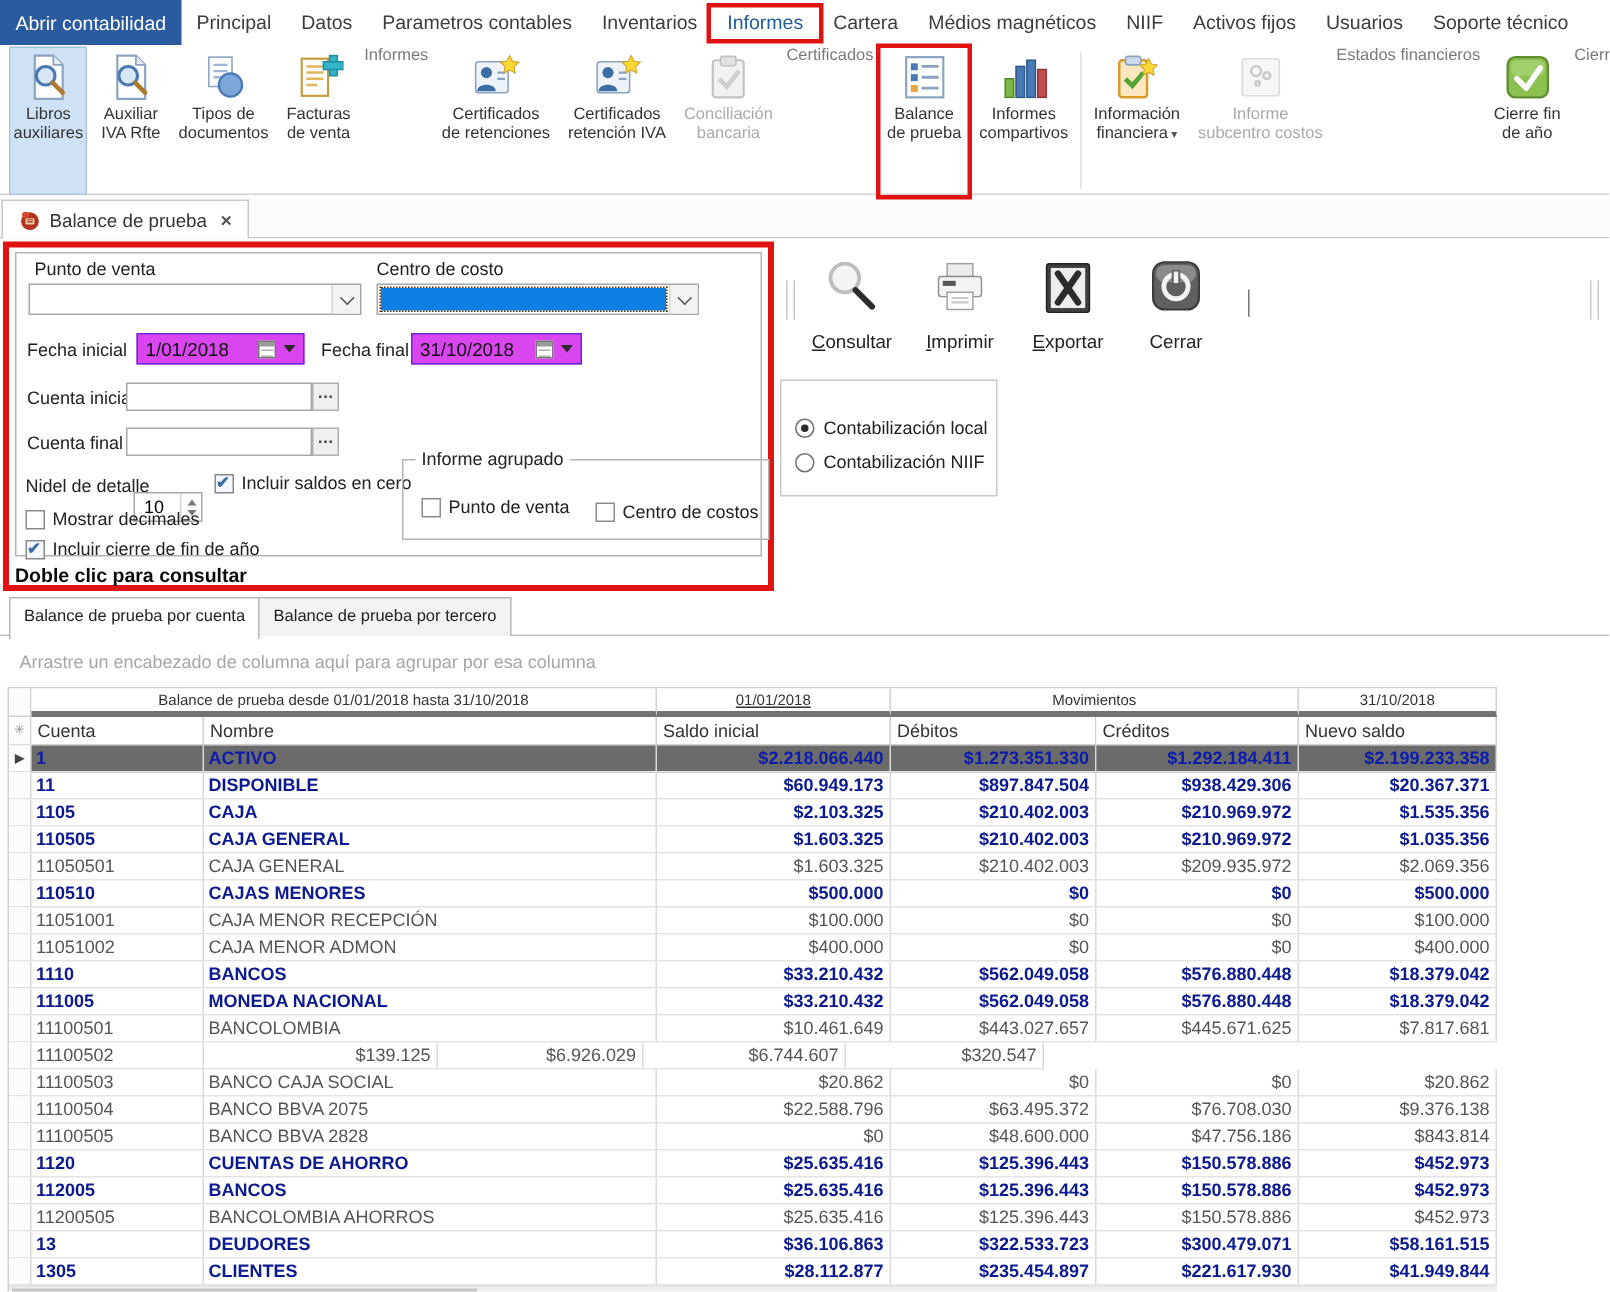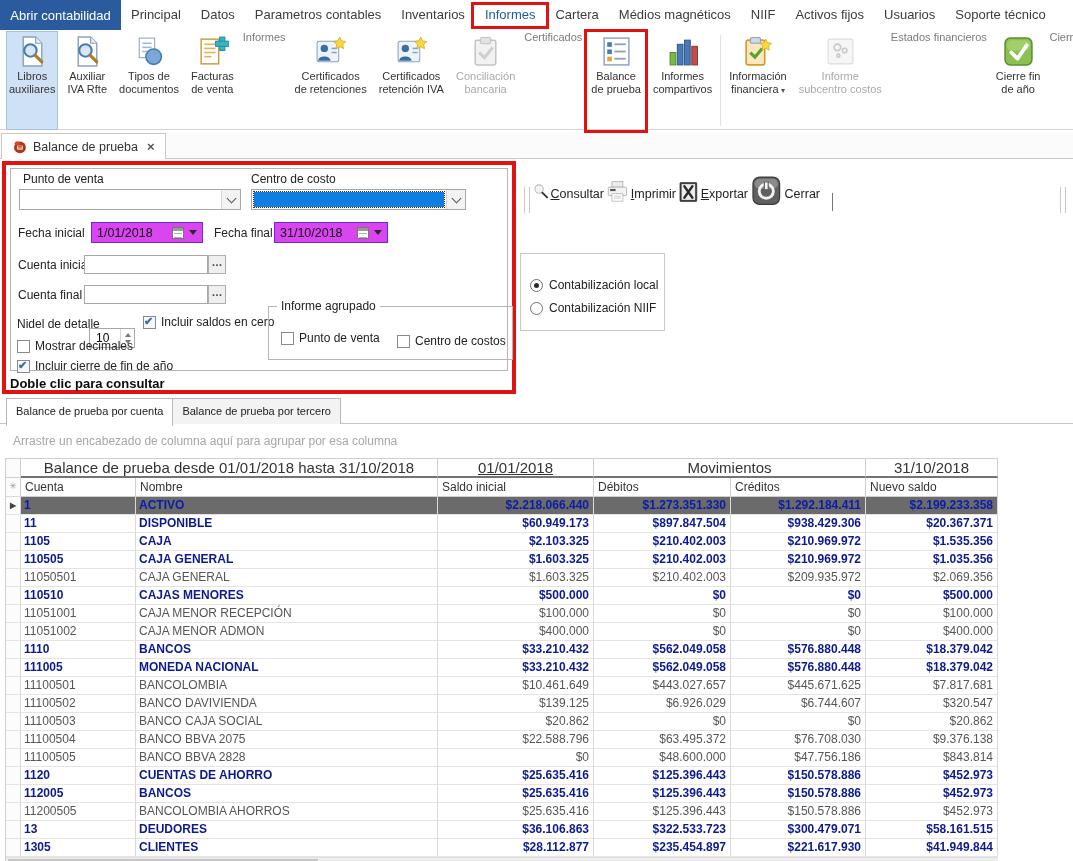--- a/index.html
+++ b/index.html
@@ -61,21 +61,21 @@
   .check-row{position:absolute;display:flex;align-items:center;gap:5px;font-size:12px;color:#222;white-space:nowrap;}
   .cb{width:13px;height:13px;border:1px solid #8a8a8a;background:#fff;box-sizing:border-box;position:relative;flex:none;}
   .cb.checked{background:#f4f8fc;}
   .cb.checked::after{content:"✔";position:absolute;left:0;top:-2px;font-size:11px;font-weight:bold;color:#3a6ea5;}
   .groupbox{position:absolute;border:1px solid #b4b4b4;}
   .groupbox-label{position:absolute;left:8px;top:-8px;background:#fff;padding:0 4px;font-size:12px;color:#222;white-space:nowrap;}
   
   .tool-sep{position:absolute;left:524px;top:28px;width:4px;height:26px;border-left:1px solid #c8c8c8;border-right:1px solid #c8c8c8;}
   .right-grip{position:absolute;left:1060px;top:28px;width:4px;height:26px;border-left:1px solid #c8c8c8;border-right:1px solid #c8c8c8;}
   .toolbar{position:absolute;left:532px;top:8px;display:flex;}
-  .tool-btn{width:72px;display:flex;flex-direction:row;align-items:center;font-size:12.5px;color:#222;}
+  .tool-btn{width:72px;display:flex;flex-direction:column;align-items:center;font-size:12.5px;color:#222;}
   .tb-icon{width:42px;height:42px;margin:4px 0 8px 0;}
   .tb-icon svg{width:100%;height:100%;}
   .tool-overflow{position:absolute;left:832px;top:34px;}
   .tool-overflow .chev{border-color:#777;}
   
   .mode-box{position:absolute;left:520px;top:94px;width:145px;height:78px;border:1px solid #c8c8c8;box-sizing:border-box;padding-top:24px;background:#fff;}
   .radio-row{display:flex;align-items:center;gap:6px;font-size:12px;color:#222;margin:0 0 9px 9px;white-space:nowrap;}
   .radio{width:13px;height:13px;border:1px solid #707070;border-radius:50%;position:relative;box-sizing:border-box;flex:none;background:#fff;}
   .radio.selected::after{content:"";position:absolute;left:3px;top:3px;width:5px;height:5px;background:#2a2a2a;border-radius:50%;}
   
@@ -83,21 +83,21 @@
   .view-tabs{position:absolute;left:6px;top:239px;display:flex;z-index:2;}
   .view-tab{padding:0 9px;line-height:25px;height:25px;font-size:11px;color:#222;border:1px solid #b8b8b8;border-bottom:none;background:#f3f3f3;margin-right:-1px;white-space:nowrap;}
   .view-tab.active{background:#fff;height:27px;z-index:3;}
   
   .group-panel{position:absolute;left:0;top:265px;width:1073px;height:34px;background:#fff;font-size:12px;color:#a6a6a6;padding:10px 0 0 13px;box-sizing:border-box;}
   
   .grid{position:absolute;left:5px;top:299px;width:992px;border-left:1px solid #cfcfcf;box-sizing:content-box;}
   .g-band,.g-head,.g-row{display:flex;}
   .g-band{height:19px;border-top:1px solid #cfcfcf;}
   .g-band .g-ind{border-bottom:1px solid #cfcfcf;}
-  .gb{border-right:1px solid #cfcfcf;border-bottom:2px solid #737373;font-size:15px;color:#333;text-align:center;line-height:18px;box-sizing:border-box;background:#fff;overflow:hidden;white-space:nowrap;}
+  .gb{border-right:1px solid #cfcfcf;border-bottom:4px solid #737373;font-size:10px;color:#333;text-align:center;line-height:18px;box-sizing:border-box;background:#fff;overflow:hidden;white-space:nowrap;}
   .gb0{width:417px;} .gb1{width:156px;text-decoration:underline;} .gb2{width:272px;} .gb3{width:132px;}
   .g-head{height:19px;}
   .gh{font-size:12px;color:#333;padding-left:4px;line-height:18px;border-right:1px solid #cfcfcf;border-bottom:1px solid #cfcfcf;box-sizing:border-box;background:#fff;overflow:hidden;white-space:nowrap;text-align:left;}
   .g-ind{width:15px;border-right:1px solid #cfcfcf;border-bottom:1px solid #dadada;background:#fcfcfc;text-align:center;font-size:8px;color:#444;line-height:17px;box-sizing:border-box;flex:none;}
   .astr{color:#999;font-size:9px;}
   .c0{width:115px;} .c1{width:302px;} .c2{width:156px;} .c3{width:137px;} .c4{width:135px;} .c5{width:132px;}
   .g-row{height:18px;font-size:12px;color:#555;}
   .g-row>div{border-right:1px solid #dadada;border-bottom:1px solid #e4e4e4;box-sizing:border-box;line-height:17px;overflow:hidden;white-space:nowrap;}
   .g-row .tcell{padding-left:3px;}
   .g-row .mcell{text-align:right;padding-right:4px;}
@@ -548,21 +548,20 @@
           <div class="c0 tcell">11100501</div>
           <div class="c1 tcell">BANCOLOMBIA</div>
           <div class="c2 mcell">$10.461.649</div>
           <div class="c3 mcell">$443.027.657</div>
           <div class="c4 mcell">$445.671.625</div>
           <div class="c5 mcell">$7.817.681</div>
         </div>
         <div class="g-row">
           <div class="g-ind"></div>
           <div class="c0 tcell">11100502</div>
-          <div class="c1 tcell">BANCO DAVIVIENDA</div>
           <div class="c2 mcell">$139.125</div>
           <div class="c3 mcell">$6.926.029</div>
           <div class="c4 mcell">$6.744.607</div>
           <div class="c5 mcell">$320.547</div>
         </div>
         <div class="g-row">
           <div class="g-ind"></div>
           <div class="c0 tcell">11100503</div>
           <div class="c1 tcell">BANCO CAJA SOCIAL</div>
           <div class="c2 mcell">$20.862</div>

